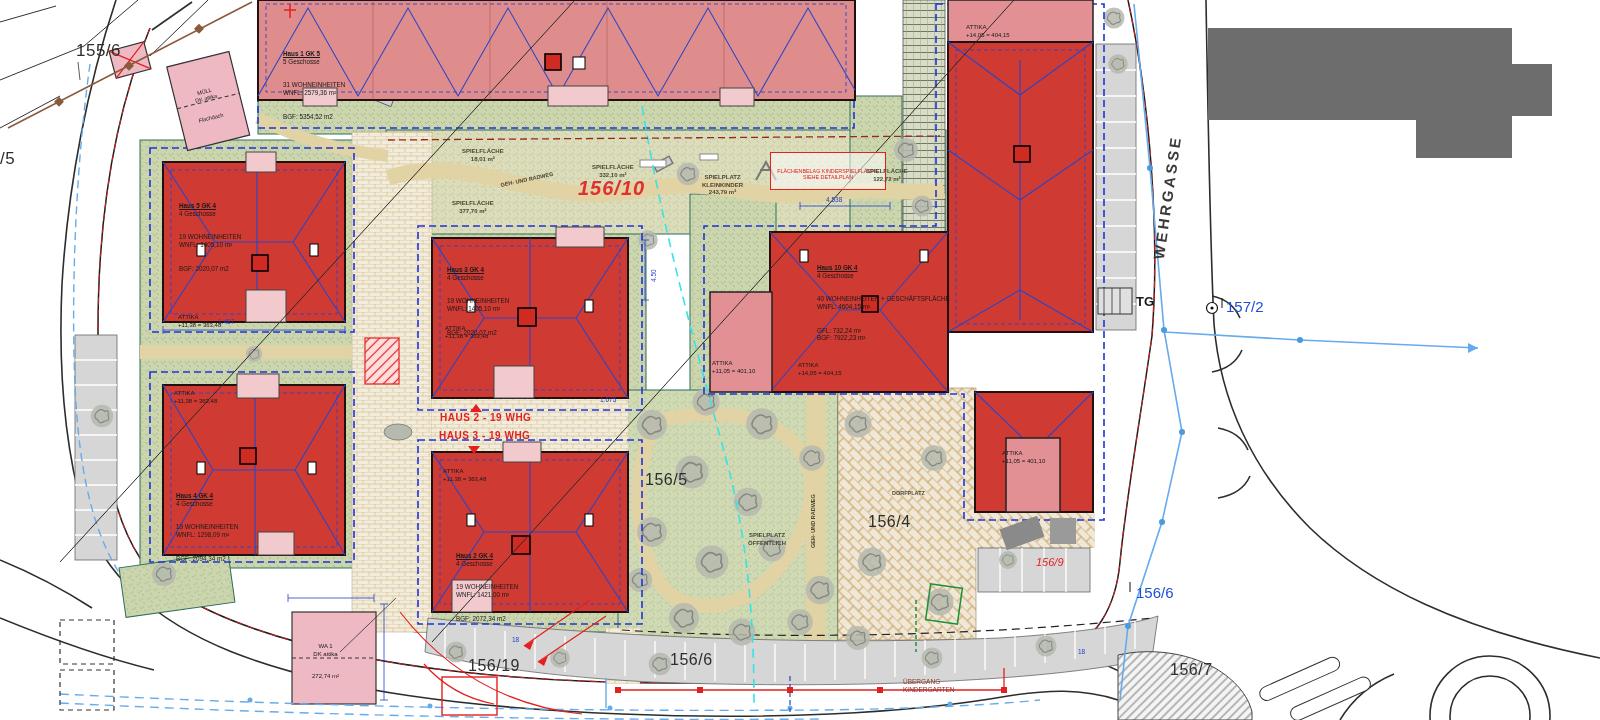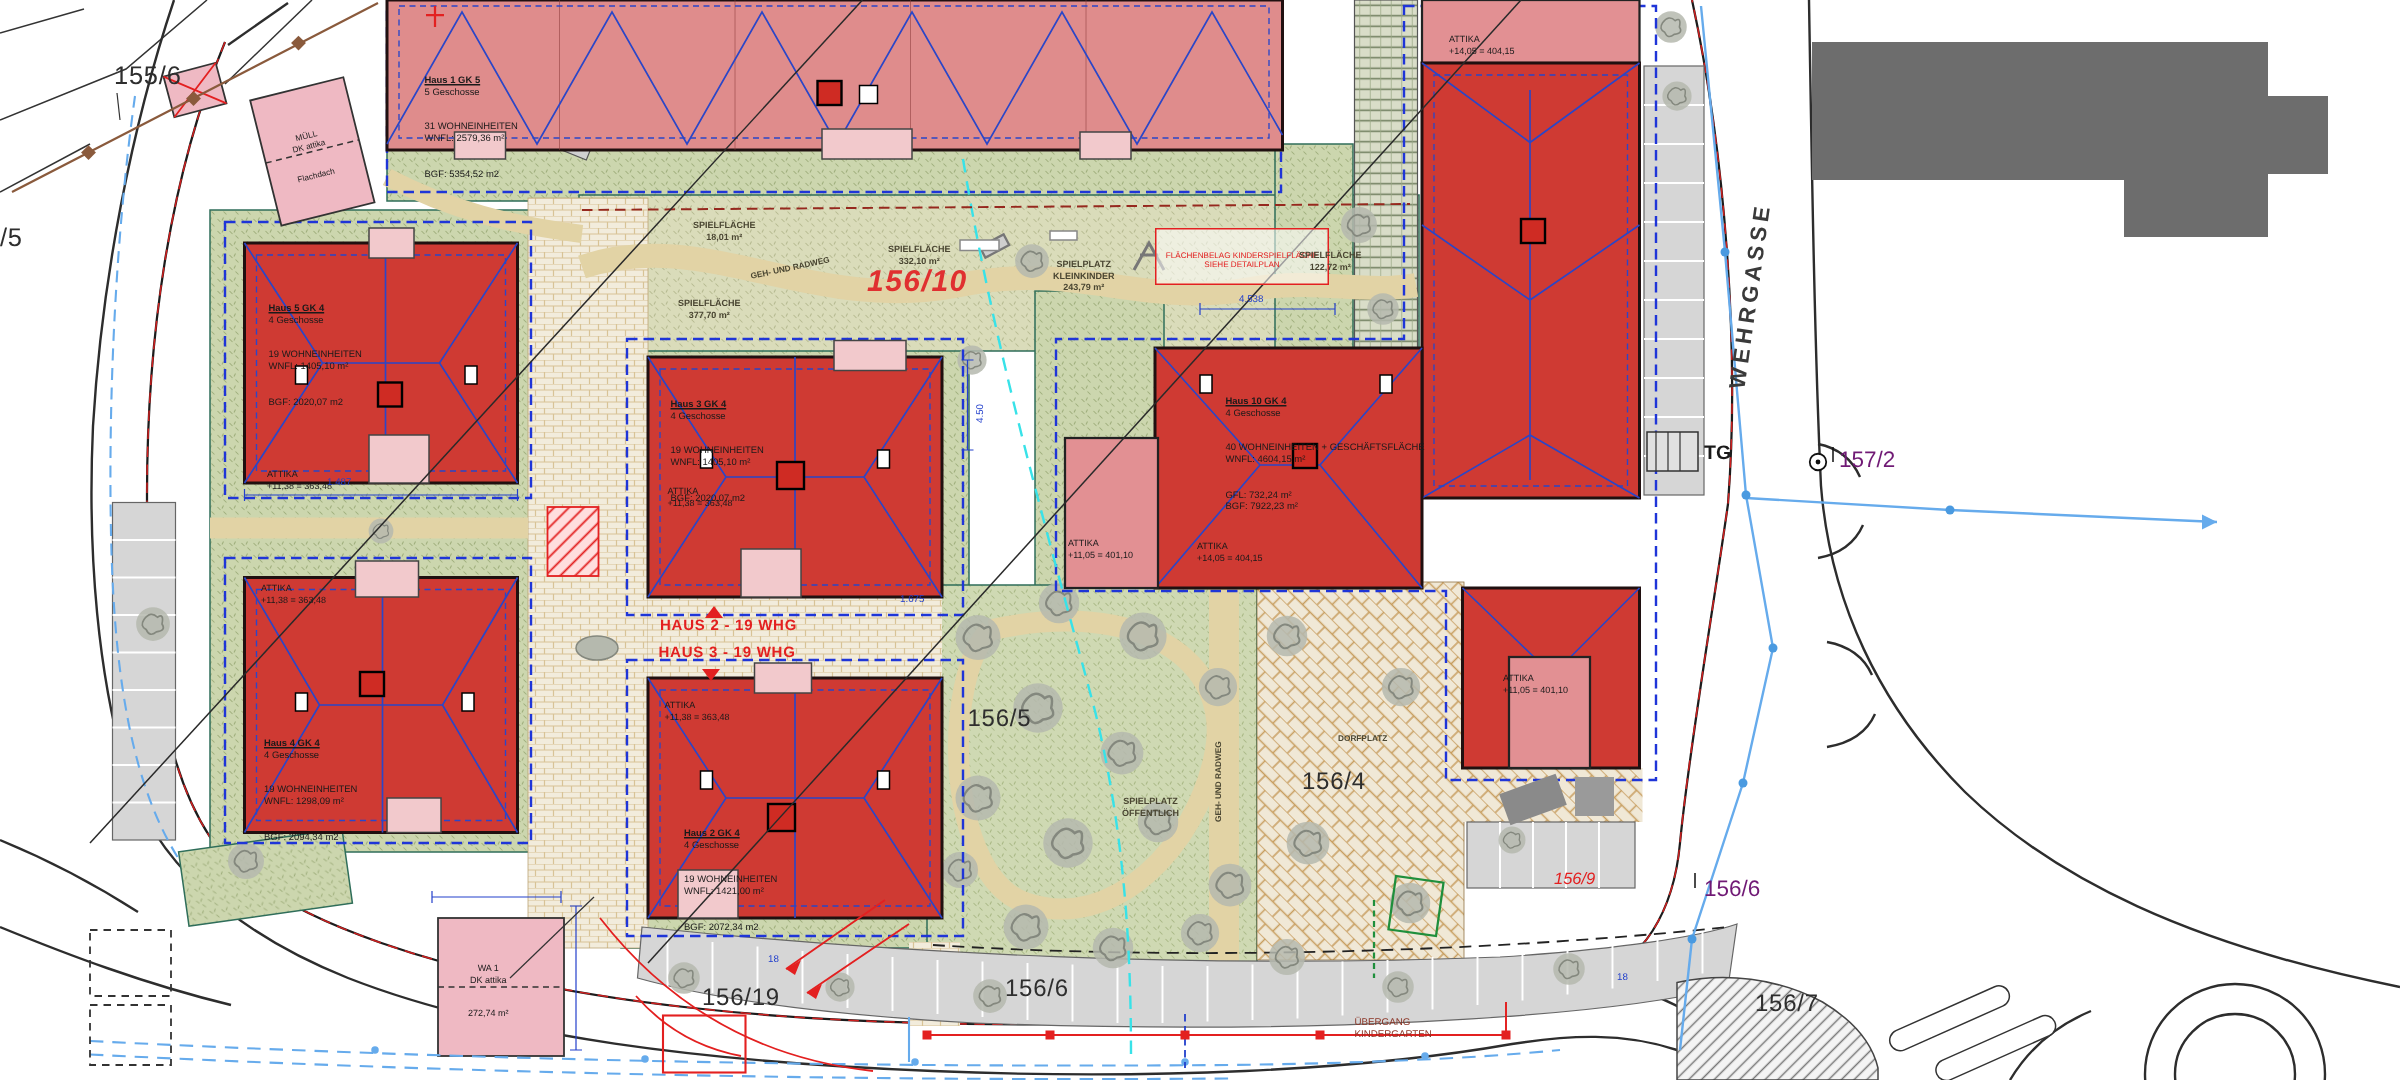--- a/index.html
+++ b/index.html
@@ -7,30 +7,30 @@
         font-family:"Liberation Sans",sans-serif;}
   #plan svg{position:absolute;left:0;top:0;}
   .lbl{position:absolute;font:6.5px/1.25 "Liberation Sans",sans-serif;color:#1a1a1a;
        white-space:pre;transform-origin:0 0;z-index:5;}
   .lbl span{display:block;}
   .binfo{font-size:6.3px;width:130px;}
   .binfo span:first-child{text-decoration:underline;font-weight:bold;}
   .c{text-align:center;}
   .b{font-weight:bold;}
   .parcel{font-size:16px;color:#2e2e2e;letter-spacing:.5px;}
-  .parcel-sm{font-size:14px;color:#701a75;}
+  .parcel-sm{font-size:14px;color:#1d4ed8;}
   .bigred{font-size:20px;font-weight:bold;color:#e03030;letter-spacing:1px;}
   .redlbl{color:#e32020;font-weight:bold;font-size:10px;letter-spacing:.5px;}
   .bluetxt{color:#2340cc;font-size:6.5px;}
   .olive{color:#4a4632;font-size:6px;font-weight:bold;}
   .attika{font-size:6px;}
   .street{font-size:15px;color:#3a3a3a;letter-spacing:3px;font-weight:bold;}
   .boxred{border:1px solid #e32020;color:#e32020;font-size:5.4px;text-align:center;
           padding:1px 2px;background:rgba(255,255,255,.55);}
-  .ital{font-style:italic;margin-top:24px;}
+  .ital{font-style:italic;}
 </style>
 </head>
 <body>
 
 <div id="plan">
 
 <svg width="1600" height="720" viewBox="0 0 1600 720">
   <defs>
     <pattern id="veg" width="8" height="8" patternUnits="userSpaceOnUse">
       <rect width="8" height="8" fill="#ccd6ae"></rect>

